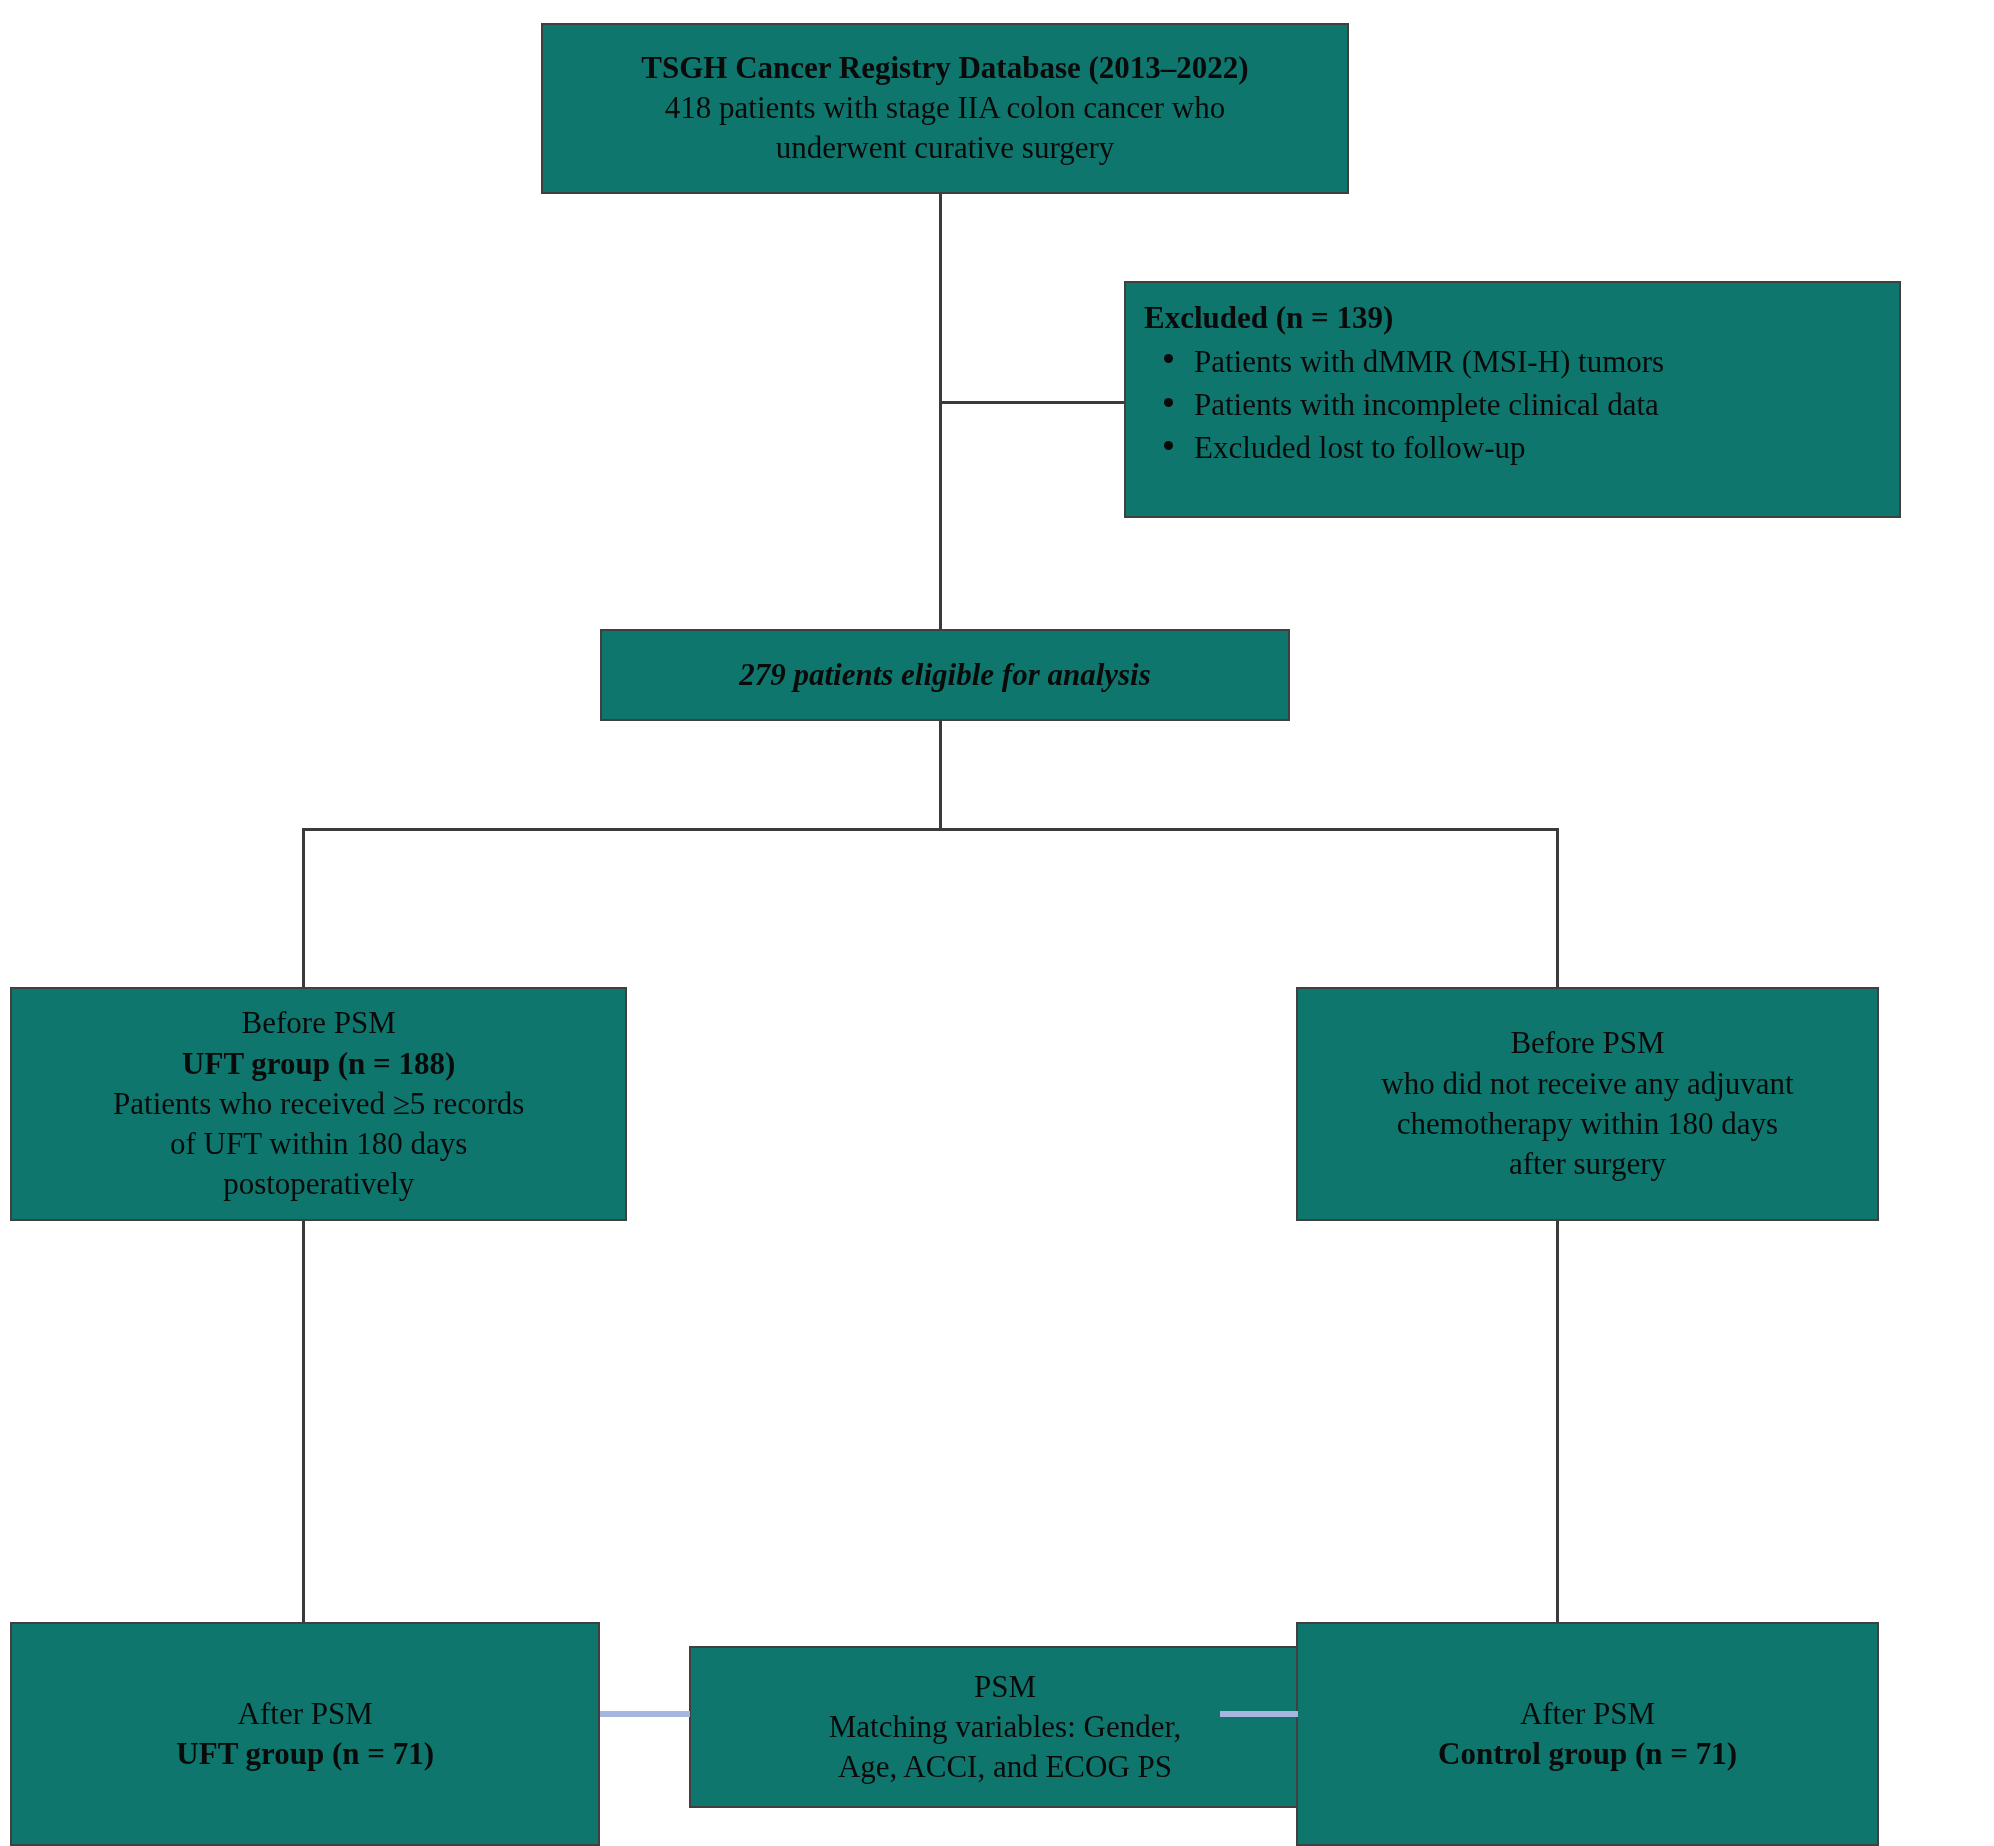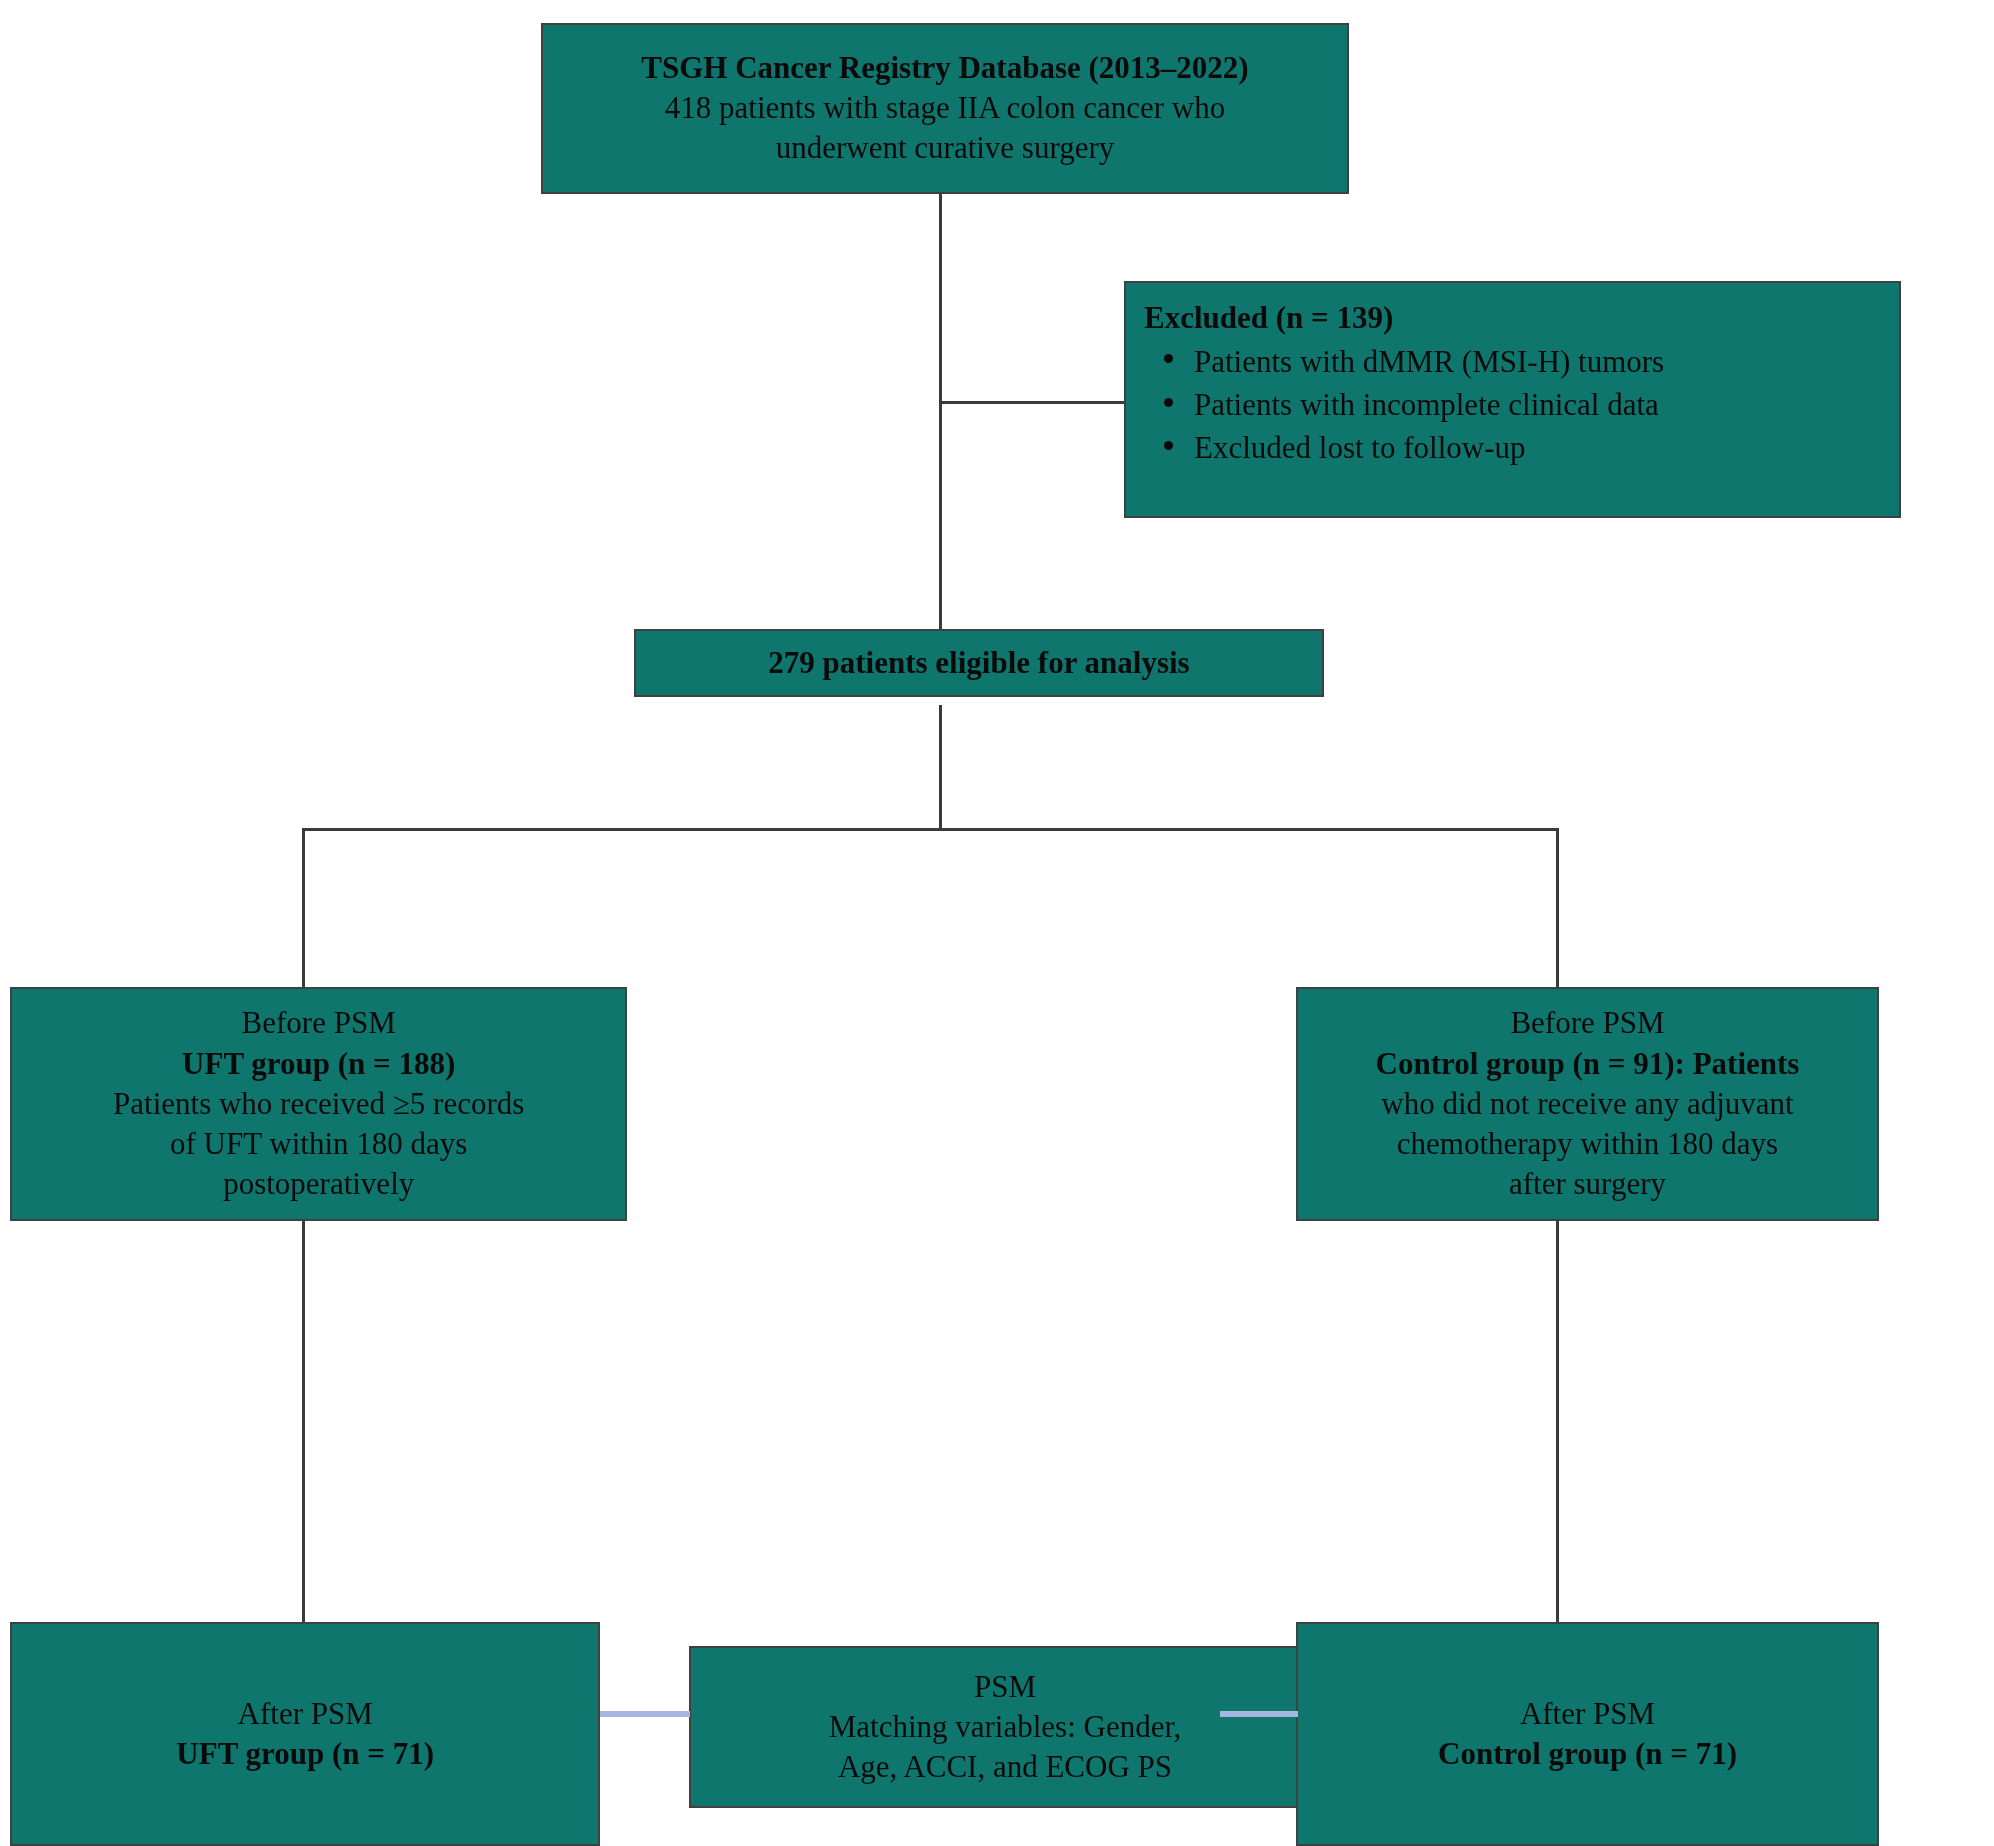--- a/index.html
+++ b/index.html
@@ -50,21 +50,21 @@
   }
   #box-excluded li{
     position:relative;font-size:31px;line-height:1.40;white-space:nowrap;
   }
   #box-excluded li .bullet{
     position:absolute;left:-30px;top:0.47em;
     width:9px;height:9px;border-radius:50%;background:#0a0a0a;
   }
 
   
-  #box-eligible{left:634px;top:629px;width:690px;height:68px;}
+  #box-eligible{left:600px;top:629px;width:690px;height:92px;font-style:italic;}
 
   
   #box-uft-before{left:10.2px;top:987px;width:617px;height:234px;padding:0 12.3px;}
   #box-ctrl-before{left:1296px;top:987px;width:583px;height:234px;padding:0 11px;}
 
   
   #box-uft-after{left:10.2px;top:1622px;width:590px;height:224px;}
   #box-ctrl-after{left:1296px;top:1622px;width:583px;height:224px;}
 
   
@@ -124,21 +124,20 @@
   <div class="box" id="box-uft-before">
     <span class="ln">Before PSM</span>
     <span class="ln bold">UFT group (n = 188)</span>
     <span class="ln">Patients who received ≥5 records</span>
     <span class="ln">of UFT within 180 days</span>
     <span class="ln">postoperatively</span>
   </div>
 
   <div class="box" id="box-ctrl-before">
     <span class="ln">Before PSM</span>
-    <span class="ln bold">Control group (n = 91): Patients</span>
     <span class="ln">who did not receive any adjuvant</span>
     <span class="ln">chemotherapy within 180 days</span>
     <span class="ln">after surgery</span>
   </div>
 
   <div class="box" id="box-uft-after">
     <span class="ln">After PSM</span>
     <span class="ln bold">UFT group (n = 71)</span>
   </div>
 

